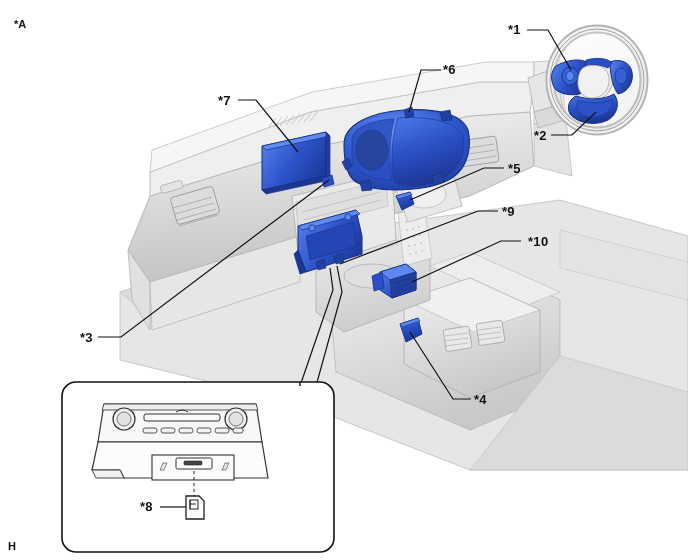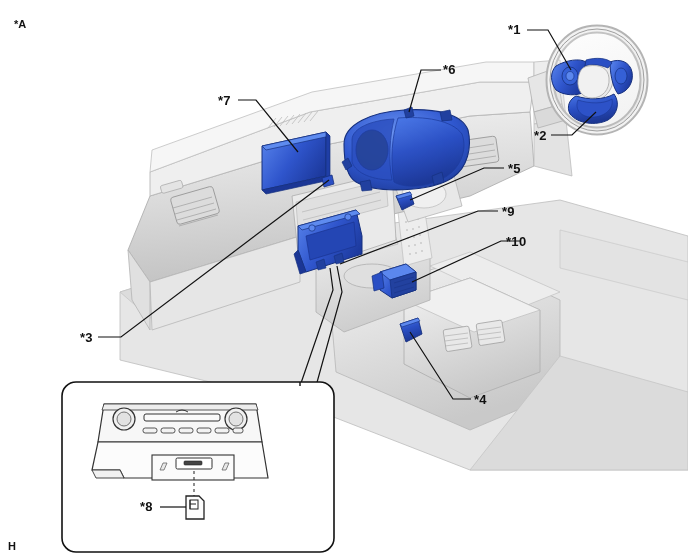--- a/index.html
+++ b/index.html
@@ -341,15 +341,15 @@
 
 <span class="cl" style="left:508px;top:22px;">*1</span>
 <span class="cl" style="left:534px;top:128px;">*2</span>
 <span class="cl" style="left:80px;top:330px;">*3</span>
 <span class="cl" style="left:474px;top:392px;">*4</span>
 <span class="cl" style="left:508px;top:161px;">*5</span>
 <span class="cl" style="left:443px;top:62px;">*6</span>
 <span class="cl" style="left:218px;top:93px;">*7</span>
 <span class="cl" style="left:140px;top:499px;">*8</span>
 <span class="cl" style="left:502px;top:204px;">*9</span>
-<span class="cl" style="left:506px;top:234px;">*10</span>
+<span class="cl" style="left:528px;top:234px;">*10</span>
 
 </div>
 
 </body></html>

